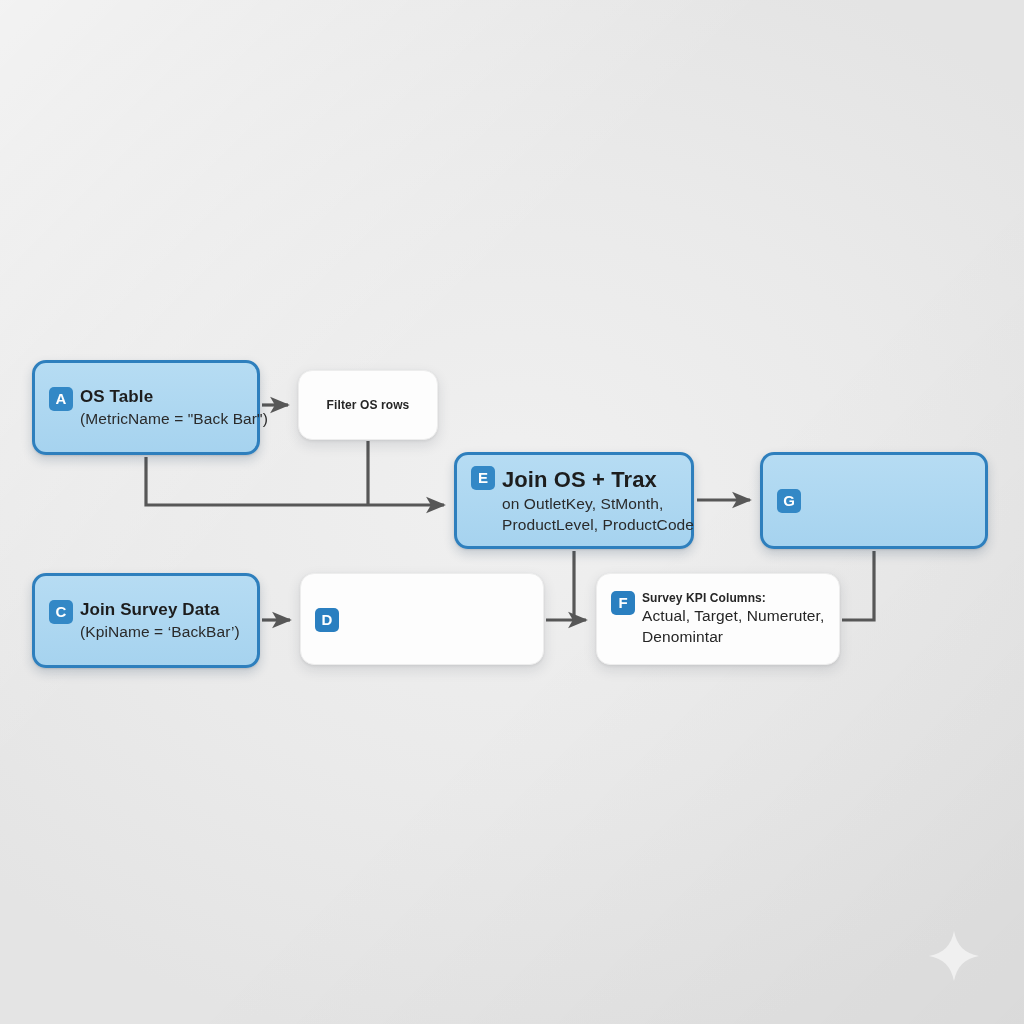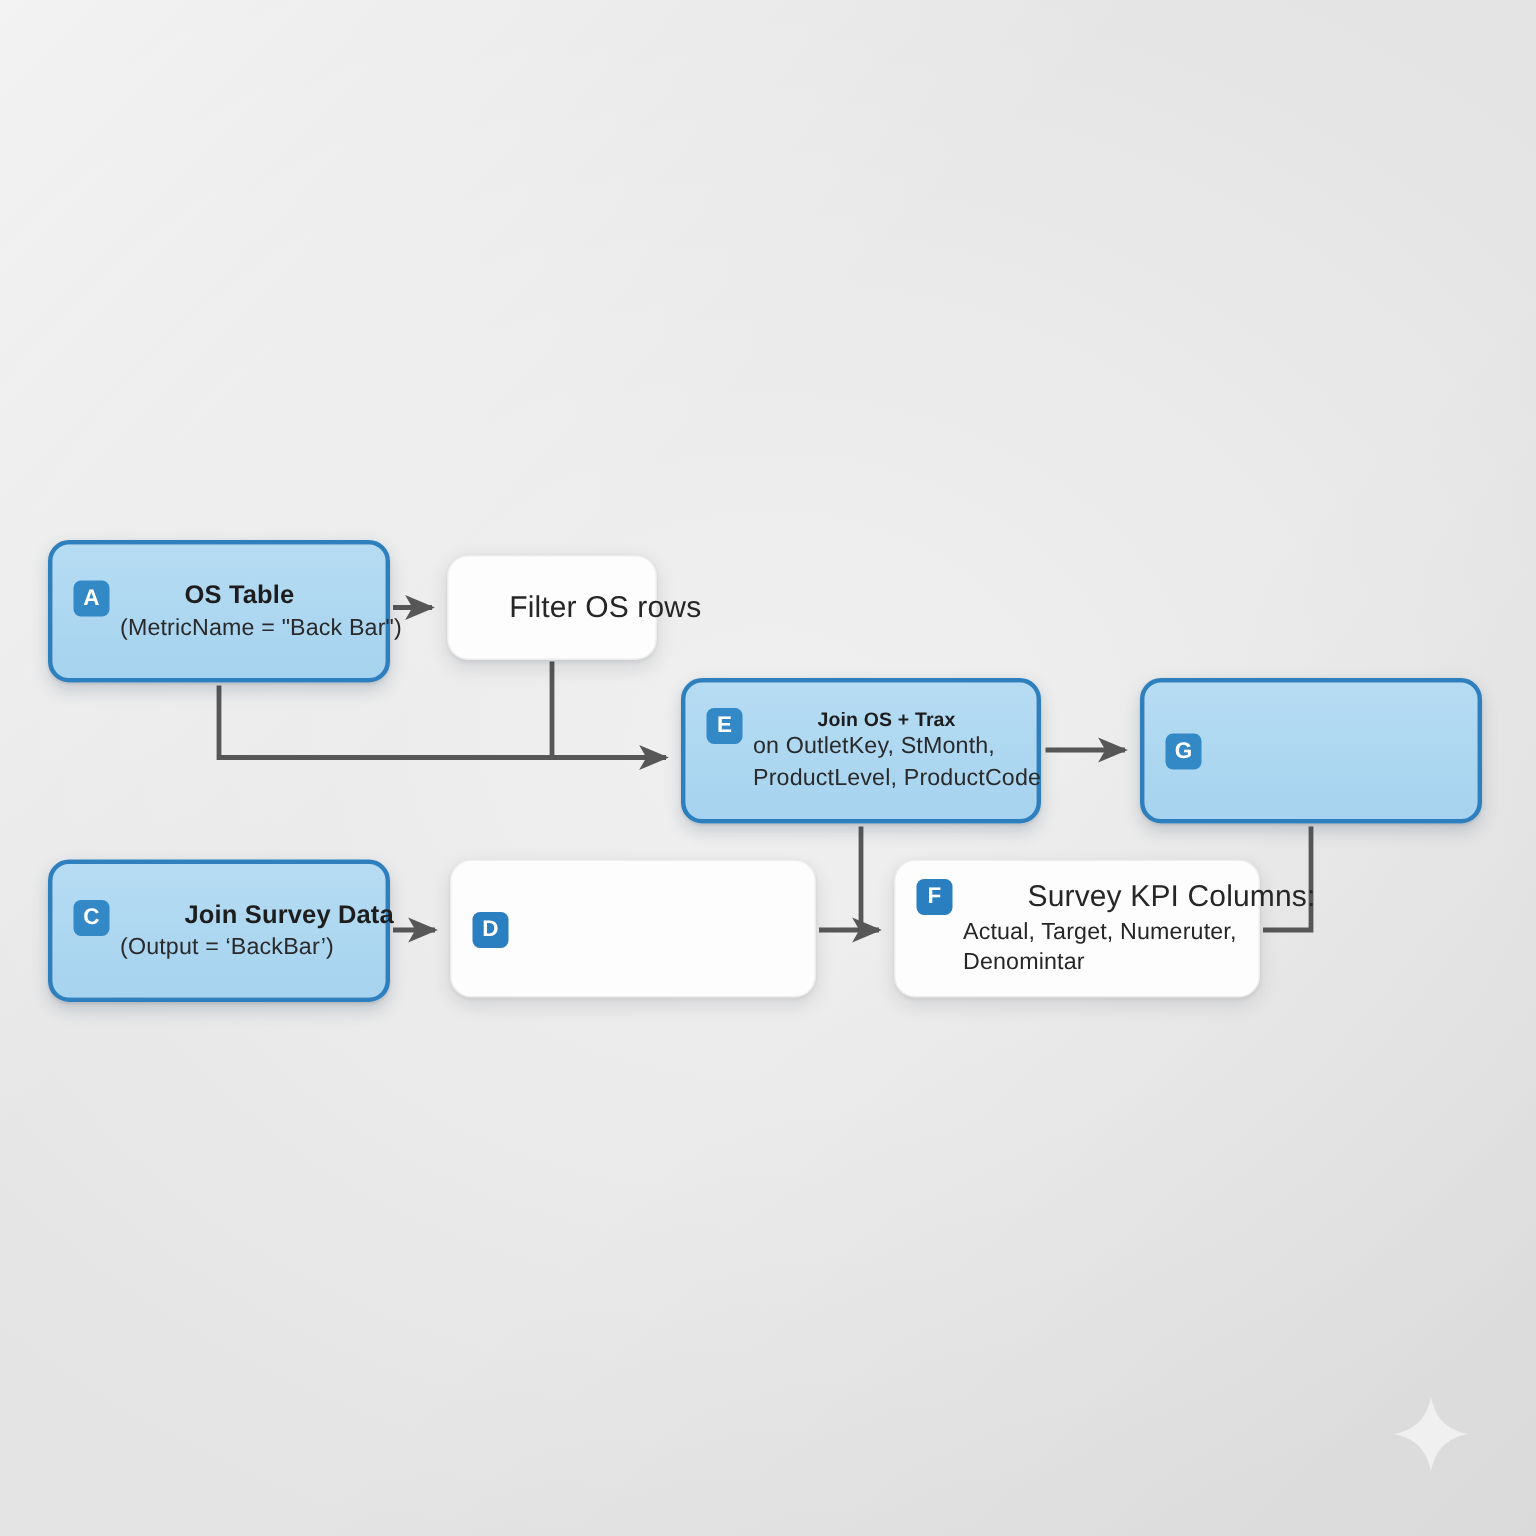--- a/index.html
+++ b/index.html
@@ -95,21 +95,20 @@
     justify-content: center;
   }
 
   .title {
     font-size: 17px;
     font-weight: bold;
     color: #1d1d1d;
     letter-spacing: 0.1px;
     white-space: nowrap;
     line-height: 1.34;
-    margin-left: 43px;
   }
 
   .sub {
     font-size: 15.5px;
     color: #2a2a2a;
     letter-spacing: 0.1px;
     white-space: nowrap;
     line-height: 1.34;
   }
 
@@ -137,34 +136,34 @@
     background: #3388c6;
   }
 
   .node.white .title,
   .node.white .sub {
     color: #262626;
     font-weight: normal;
   }
 
   .node.white .title {
-    font-weight: normal;
-    font-size: 20px;
+    font-weight: bold;
+    font-size: 12px;
   }
 
   
   #node-a { left: 32px;  top: 360px; width: 228px; height: 95px; }
   #node-b { left: 298px; top: 370px; width: 140px; height: 70px; }
   #node-c { left: 32px;  top: 573px; width: 228px; height: 95px; }
   #node-d { left: 300px; top: 573px; width: 244px; height: 92px; }
   #node-e { left: 454px; top: 452px; width: 240px; height: 97px; }
   #node-f { left: 596px; top: 573px; width: 244px; height: 92px; }
   #node-g { left: 760px; top: 452px; width: 228px; height: 97px; }
 
-  #node-e .title { font-size: 13px; }
+  #node-e .title { font-size: 22px; }
 </style>
 </head>
 <body>
 
 <div id="canvas">
 
   <svg id="links" viewBox="0 0 1024 1024" width="1024" height="1024">
     <defs>
       <marker id="arrowhead" markerWidth="7" markerHeight="7" refX="5.6" refY="3" orient="auto" markerUnits="strokeWidth">
         <path d="M0,0.4 L6.2,3 L0,5.6 L1.5,3 Z" fill="#575757"></path>
@@ -207,21 +206,21 @@
         <div class="title">Filter OS rows</div>
       </div>
     </div>
   </div>
 
   <div class="node blue" id="node-c">
     <div class="inner">
       <div class="badge">C</div>
       <div class="labels">
         <div class="title">Join Survey Data</div>
-        <div class="sub">(Output = ‘BackBar’)</div>
+        <div class="sub">(KpiName = ‘BackBar’)</div>
       </div>
     </div>
   </div>
 
   <div class="node white" id="node-d">
     <div class="inner">
       <div class="badge">D</div>
     </div>
   </div>
 

